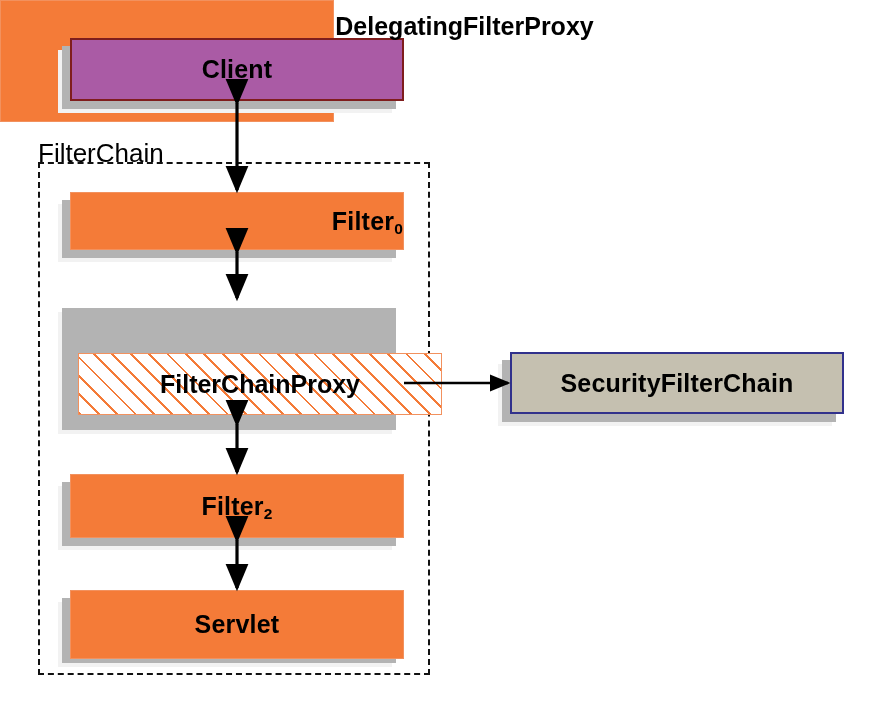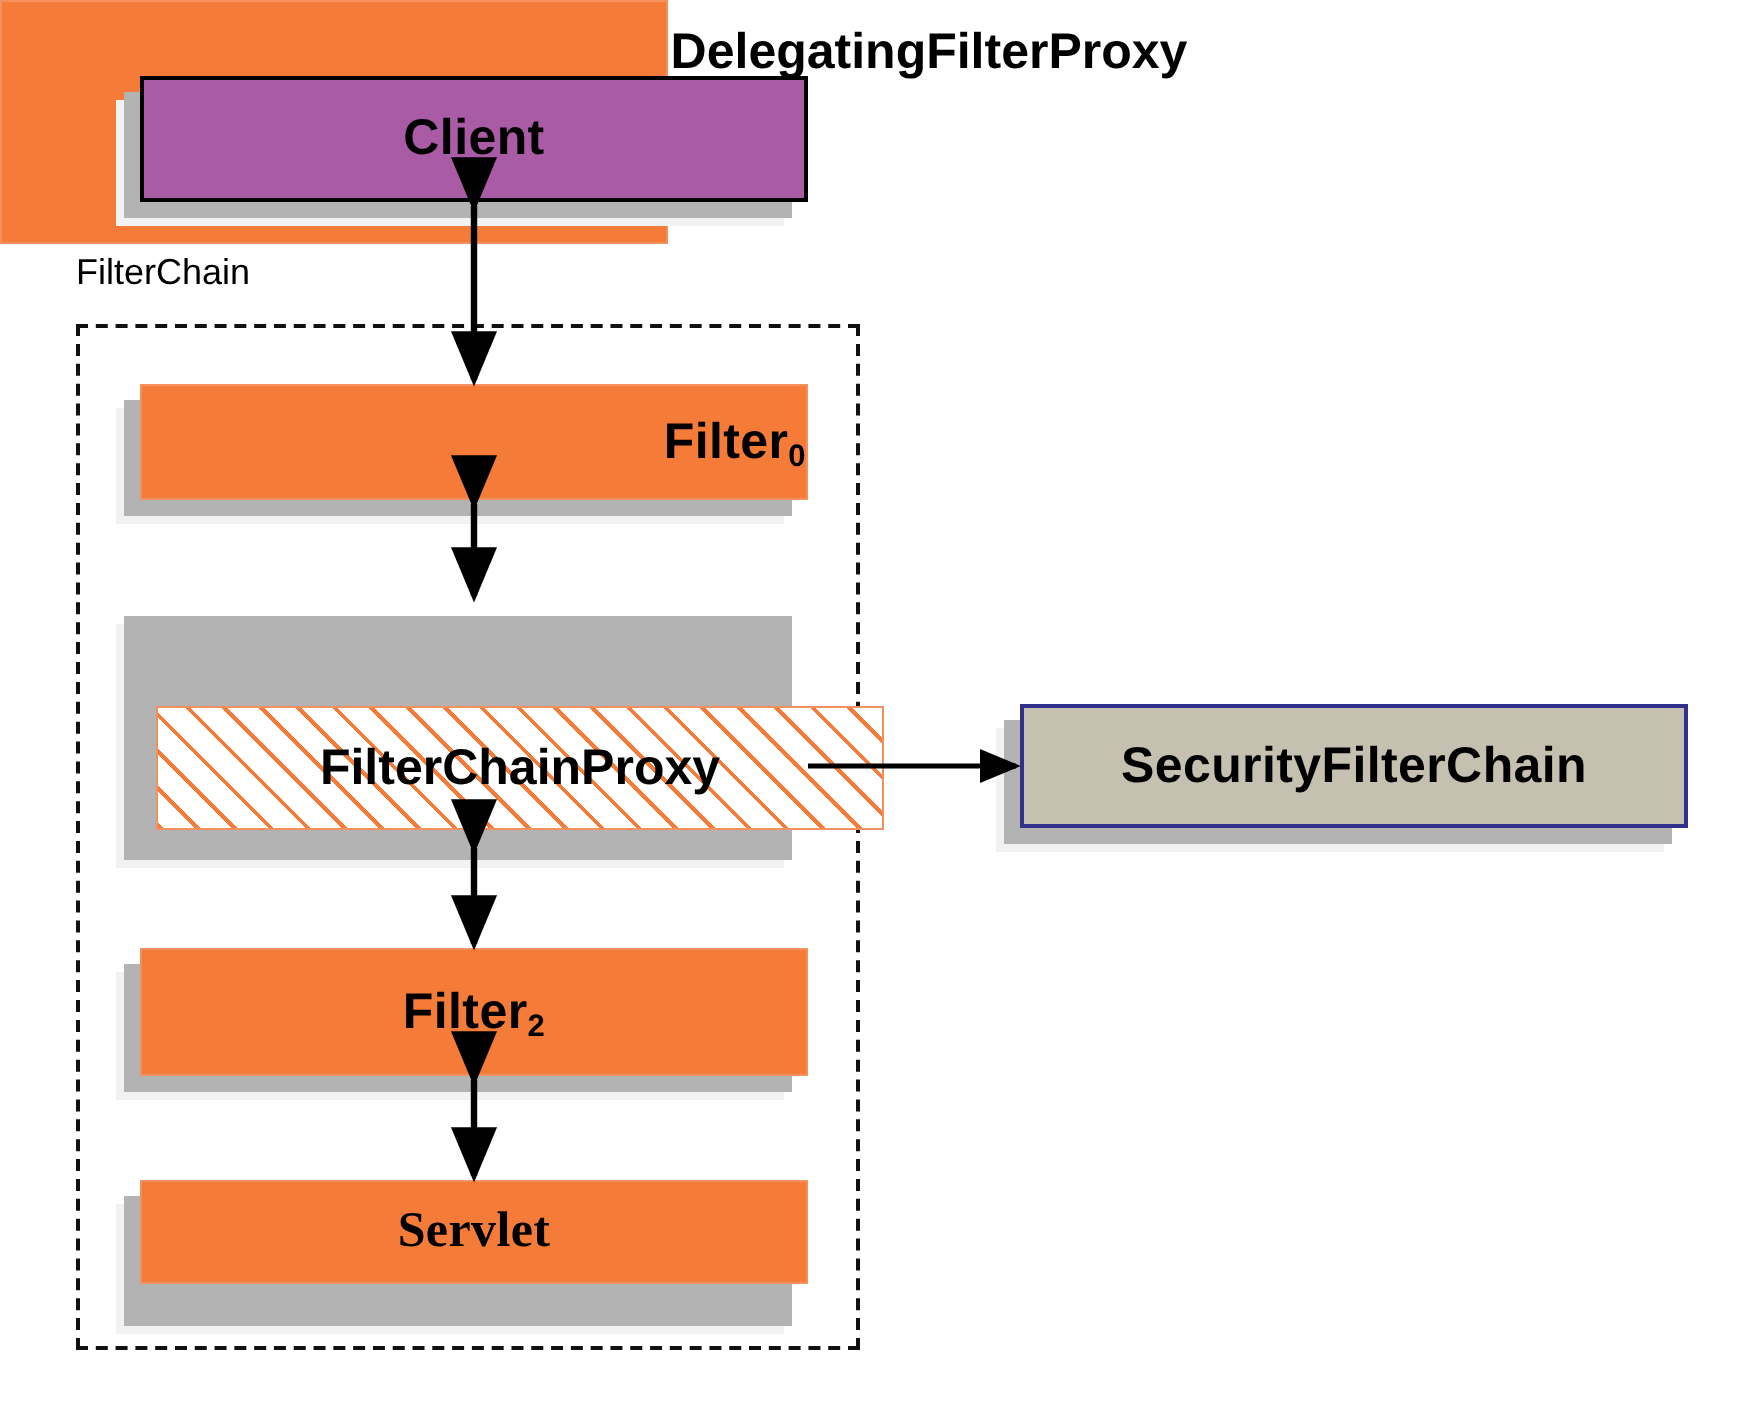--- a/index.html
+++ b/index.html
@@ -42,21 +42,21 @@
   }
   .shadow2 {
     position: absolute;
     background: #f2f2f2;
     box-sizing: border-box;
   }
 
   
   .client {
     background: #aa5ba5;
-    border: 2px solid #000000;
+    border: 2px solid #7f1d1d;
     font-size: 25px;
   }
 
   
   .orange {
     background: #f47b38;
     border: 1px solid #f2915e;
     font-size: 25px;
   }
 
@@ -116,24 +116,25 @@
 
   
   .dashed-container {
     position: absolute;
     box-sizing: border-box;
     border: 2px dashed #111111;
     background: transparent;
   }
   .chain-label {
     position: absolute;
-    font-size: 18px;
+    font-size: 26px;
     font-weight: normal;
     color: #000000;
     white-space: nowrap;
+    margin-top: 12px;
   }
 
   sub {
     font-size: 0.62em;
     vertical-align: baseline;
     position: relative;
     top: 0.32em;
     font-weight: bold;
   }
 
@@ -177,21 +178,21 @@
   </div>
 
   <div class="shadow2" style="left:58px; top:486px; width:334px; height:64px;"></div>
   <div class="shadow" style="left:62px; top:482px; width:334px; height:64px;"></div>
   <div class="box orange" style="left:70px; top:474px; width:334px; height:64px;">
     <span><span>Filter</span><sub>2</sub></span>
   </div>
 
   <div class="shadow2" style="left:58px; top:602px; width:334px; height:65px;"></div>
   <div class="shadow" style="left:62px; top:598px; width:334px; height:65px;"></div>
-  <div class="box orange" style="left:70px; top:590px; width:334px; height:52px;font-family:Liberation Serif, serif;">
+  <div class="box orange" style="left:70px; top:590px; width:334px; height:69px;">
     <span>Servlet</span>
   </div>
 
   <div class="shadow2" style="left:498px; top:364px; width:334px; height:62px;"></div>
   <div class="shadow" style="left:502px; top:360px; width:334px; height:62px;"></div>
   <div class="box sfc" style="left:510px; top:352px; width:334px; height:62px;justify-content:center;">
     <span>SecurityFilterChain</span>
   </div>
 
   <svg class="arrows" viewBox="0 0 873 706">

